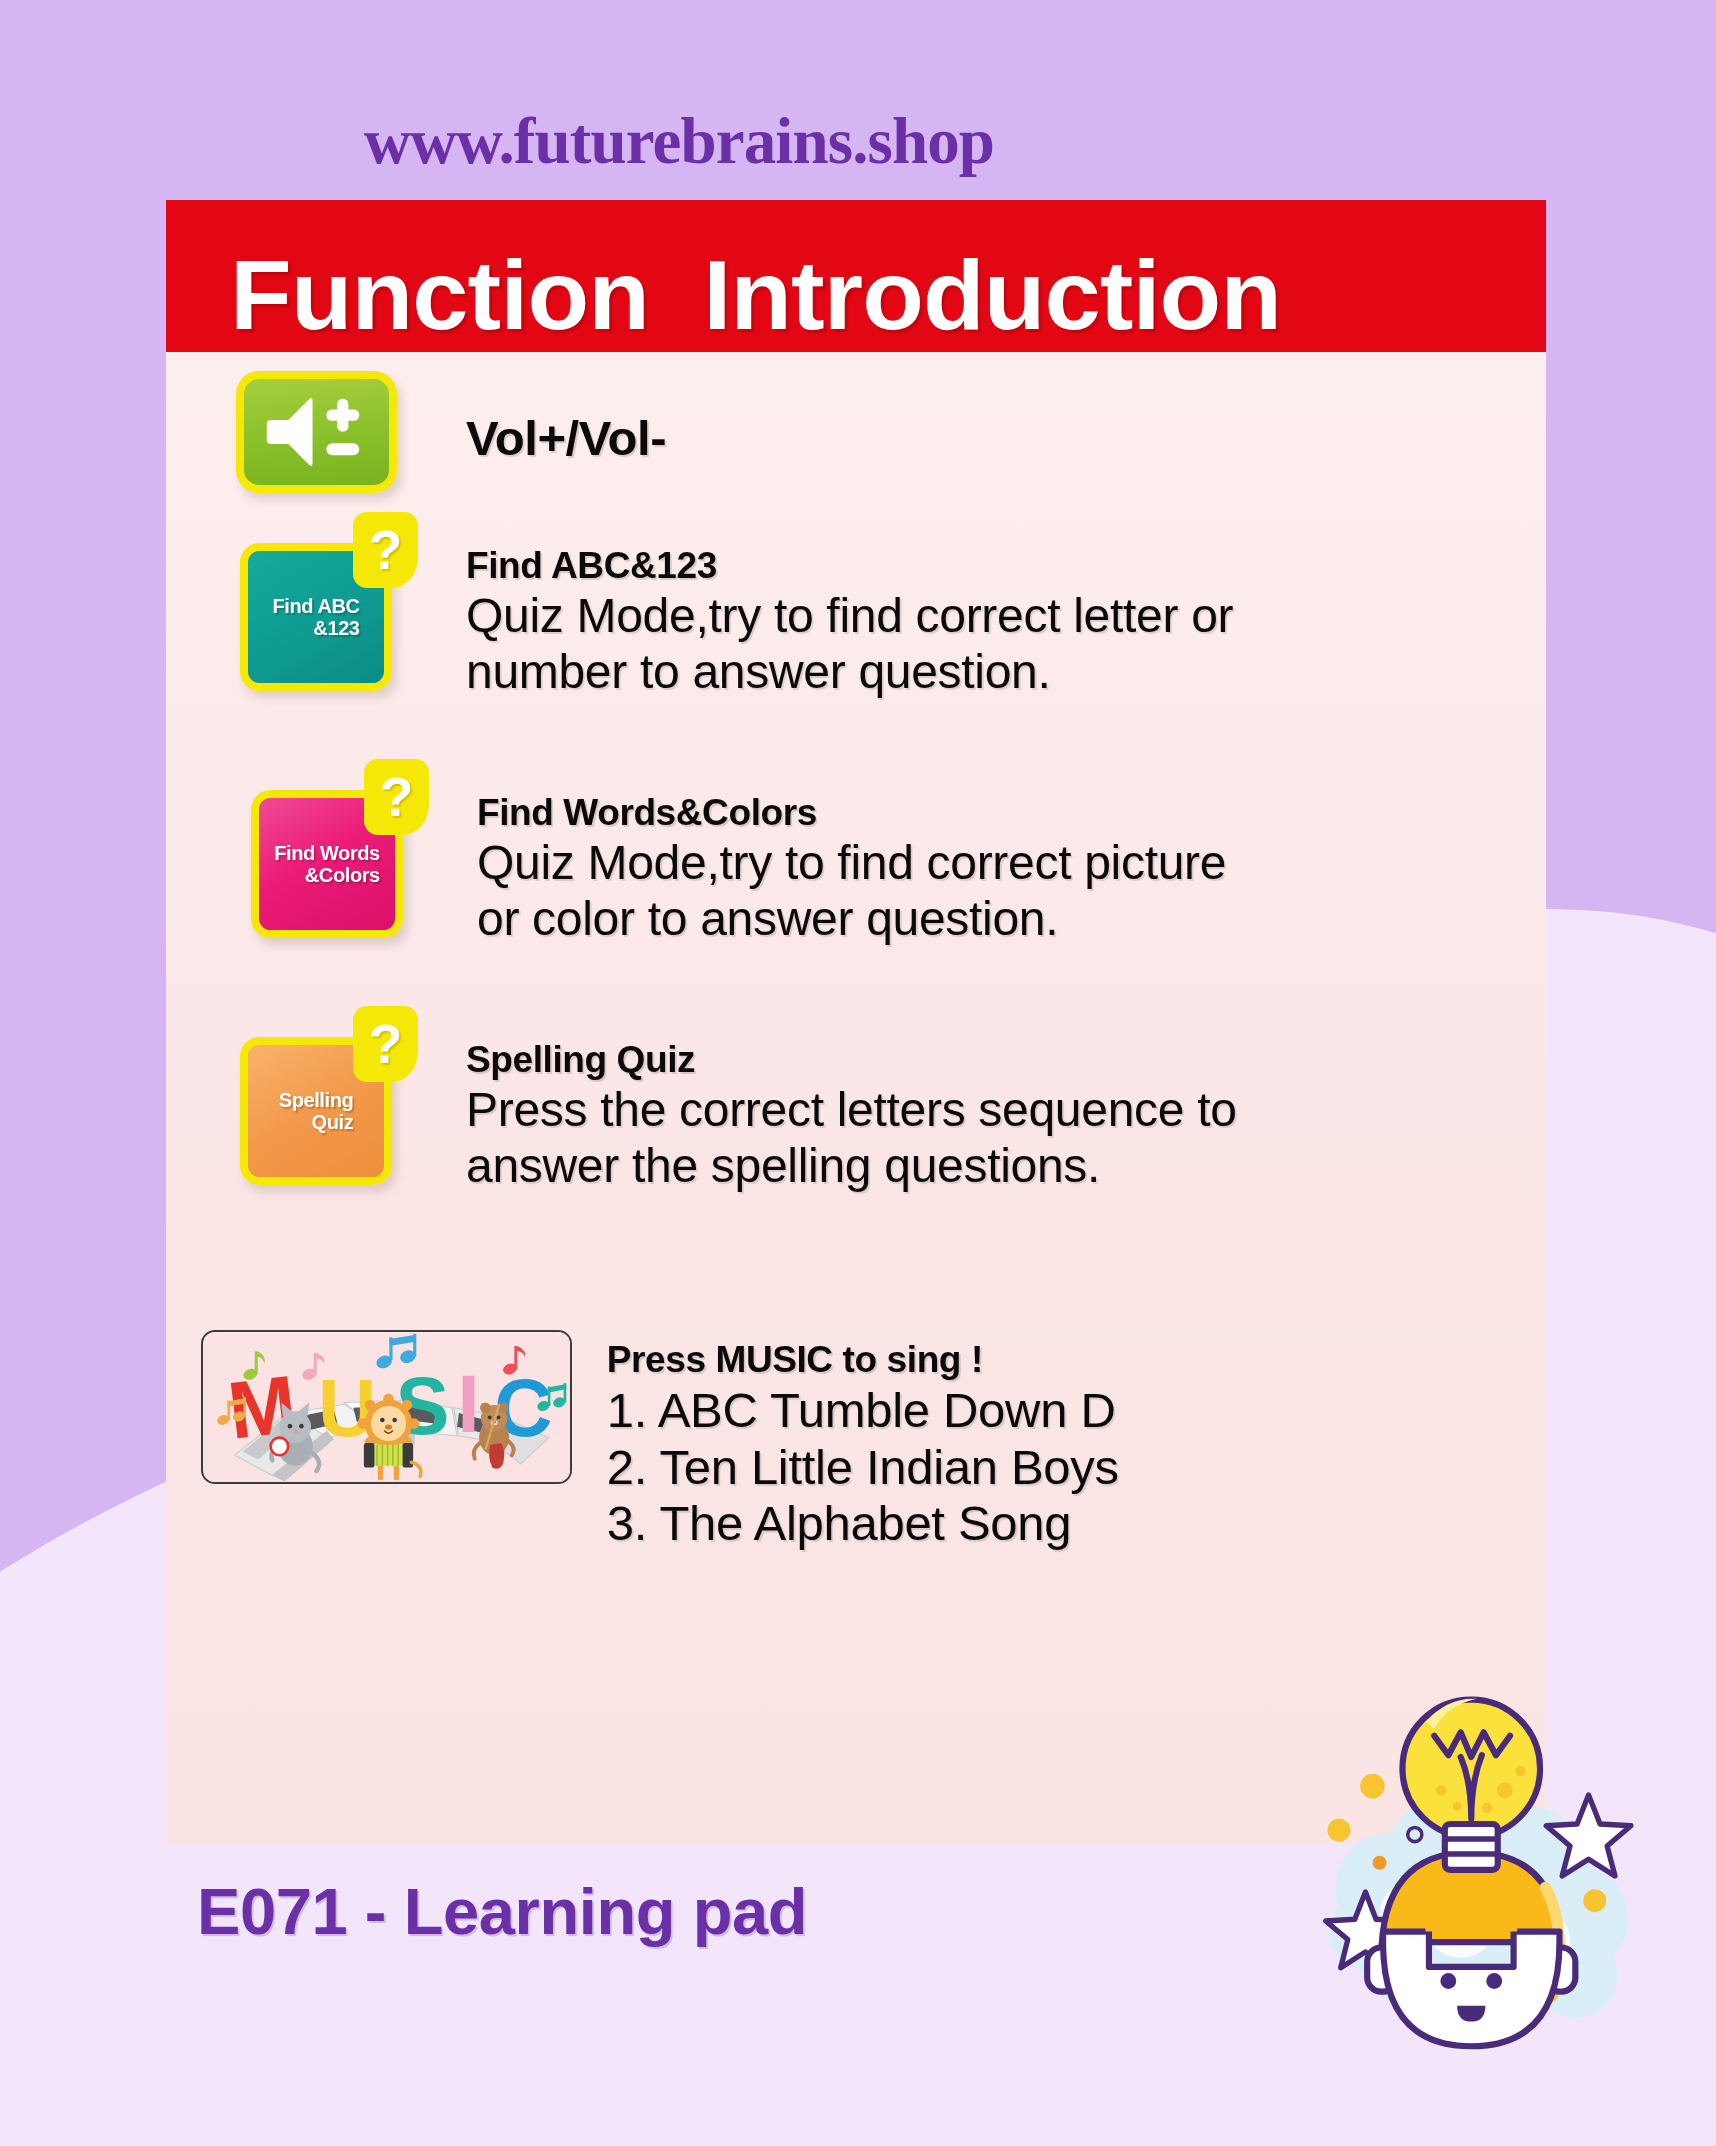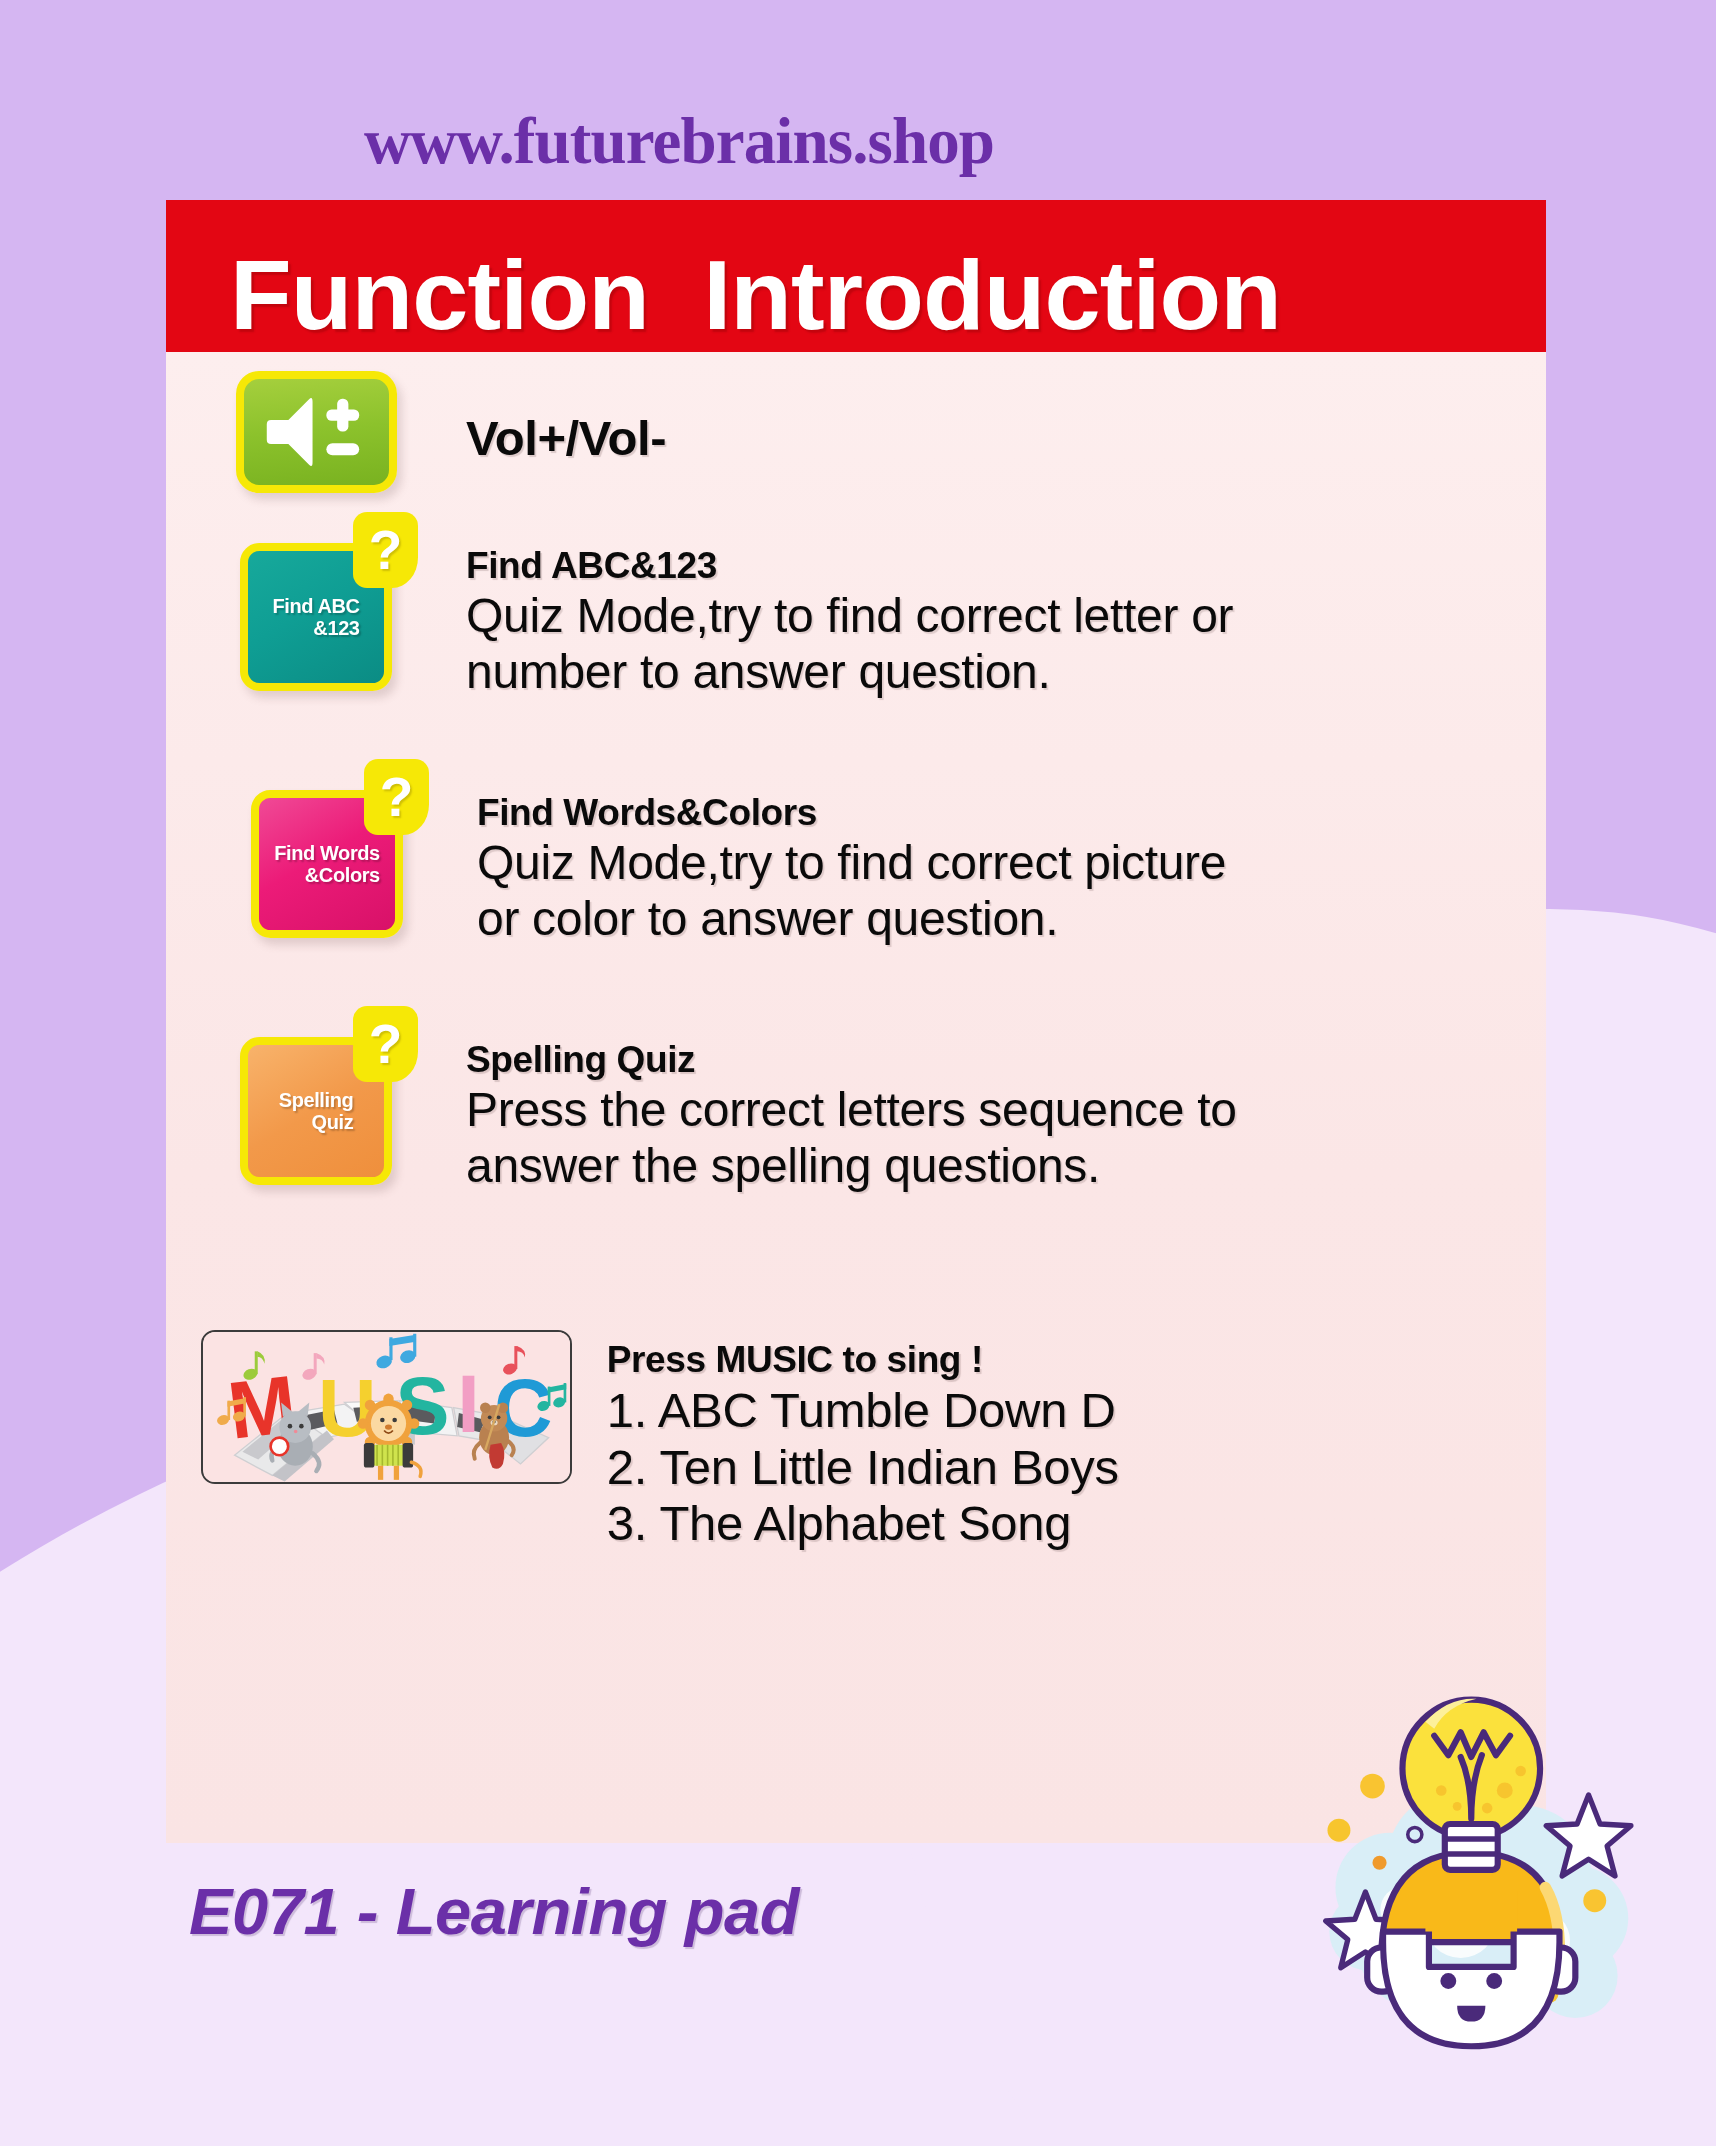--- a/index.html
+++ b/index.html
@@ -205,30 +205,29 @@
     color: #0a0a0a;
     line-height: 1.16;
     letter-spacing: -0.3px;
     text-shadow: 1.8px 1.8px 0.9px rgba(90,60,60,0.18);
     padding-left: 12.4px;
   }
 
   
   .model-line {
     position: absolute;
-    left: 189px;
+    left: 197px;
     top: 1874px;
     font-family: "Liberation Sans Narrow", "Liberation Sans", sans-serif;
     font-size: 65px;
     font-weight: 700;
     color: #6b2fa8;
     letter-spacing: -0.4px;
     text-shadow: 1.8px 1.8px 0.9px rgba(90,60,120,0.25);
     z-index: 6;
-    font-style: italic;
   }
 
   .brain-logo {
     position: absolute;
     left: 1284px;
     top: 1667px;
     width: 371px;
     height: 441px;
     z-index: 7;
   }

